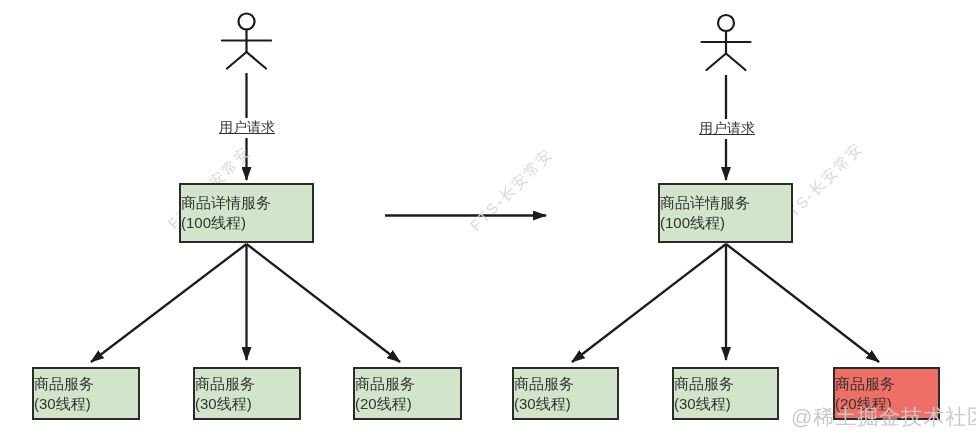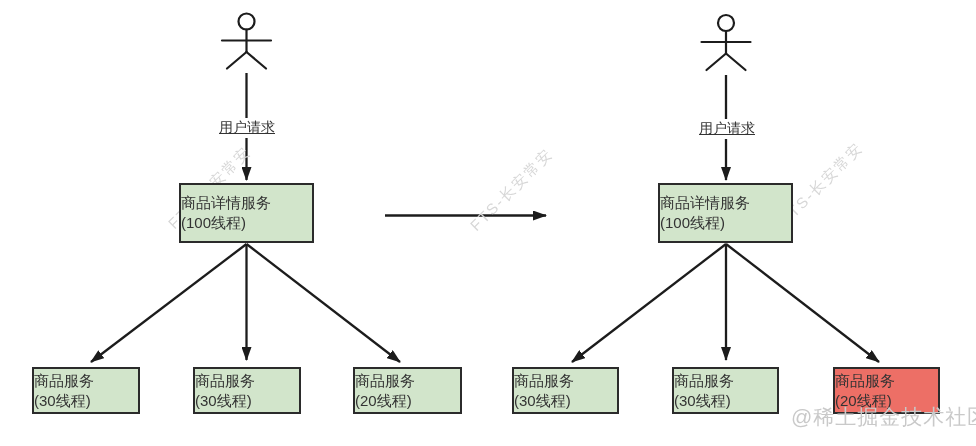--- a/index.html
+++ b/index.html
@@ -19,21 +19,21 @@
     text-align:center;
     color:#333333;
     font-size:15px;
     line-height:20px;
     box-sizing:border-box;
   }
   .node.green{background:#d2e5cb;}
   .node.red{background:#ed6f66;}
   .root-left{left:179px;top:183px;width:135px;height:60px;}
   .root-right{left:658px;top:183px;width:135px;height:60px;}
-  .child{top:367px;height:47px;}
+  .child{top:367px;height:53px;}
   .cL0{left:32px;width:108px;}
   .cL1{left:193px;width:108px;}
   .cL2{left:353px;width:109px;}
   .cR0{left:512px;width:107px;}
   .cR1{left:672px;width:107px;}
   .cR2{left:833px;width:107px;}
   .req-label{
     position:absolute;
     transform:translate(-50%,-50%);
     background:#ffffff;

